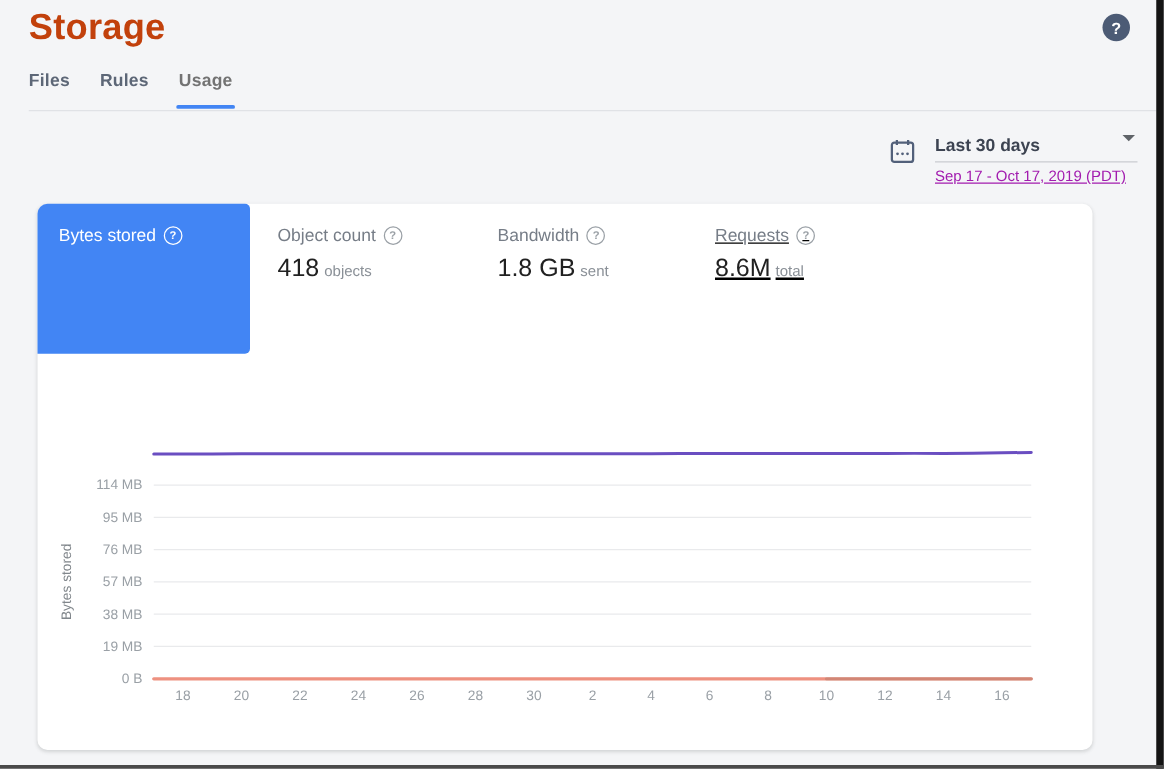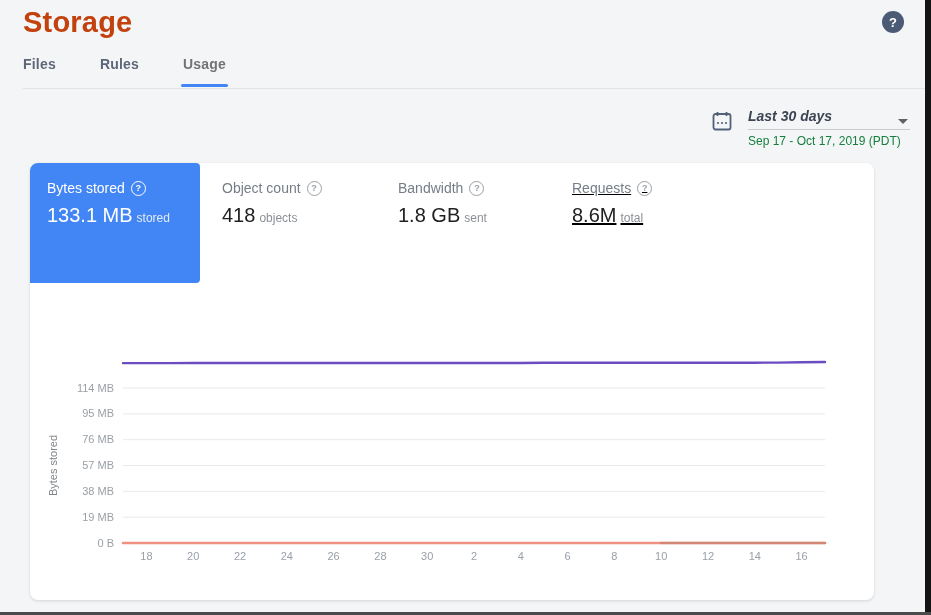--- a/index.html
+++ b/index.html
@@ -18,46 +18,46 @@
     position:absolute;left:23px;top:6px;margin:0;
     font-size:29px;font-weight:700;letter-spacing:.2px;color:#c2410c;
   }
   .help-btn{
     position:absolute;top:11px;right:27px;width:22px;height:22px;border-radius:50%;
     background:#4c5b75;color:#ffffff;display:flex;align-items:center;justify-content:center;
     font-size:13px;font-weight:700;cursor:pointer;
   }
 
   
-  .tabs{position:absolute;left:23px;top:56px;display:flex;gap:44px;height:31px;}
+  .tabs{position:absolute;left:23px;top:56px;display:flex;gap:24px;height:31px;}
   .tab{
     font-size:14px;font-weight:700;color:#5d6777;cursor:pointer;position:relative;
     padding-bottom:13px;letter-spacing:.2px;
   }
   .tab.active{color:#737373;}
   .tab.active::after{
     content:"";position:absolute;left:-2px;right:-2px;bottom:0;height:3px;
     background:#4285f4;border-radius:3px;
   }
   .tab-divider{position:absolute;left:23px;right:6px;top:88px;height:1px;background:#e0e2e6;}
 
   
   .date-widget{position:absolute;left:712px;top:108px;width:198px;cursor:pointer;}
   .cal-icon{position:absolute;left:0;top:3px;width:20px;height:20px;}
   .date-text{margin-left:36px;}
   .date-main{
-    display:flex;align-items:flex-end;justify-content:space-between;
-    padding-bottom:5px;border-bottom:1px solid #c9ccd1;font-style:italic;
+    display:flex;align-items:flex-start;justify-content:space-between;
+    padding-bottom:5px;border-bottom:1px solid #c9ccd1;
   }
   .date-label{font-size:14px;font-weight:700;color:#3c4351;}
   .caret-down{
     width:0;height:0;border-left:5px solid transparent;border-right:5px solid transparent;
     border-top:5px solid #5f6368;margin-right:2px;
   }
-  .date-detail{font-size:12px;color:#15803d;padding-top:4px;white-space:nowrap;}
+  .date-detail{font-size:12px;color:#a21caf;padding-top:4px;white-space:nowrap;text-decoration:underline;}
 
   
   .card{
     position:absolute;left:30px;top:163px;width:844px;height:437px;background:#ffffff;
     border-radius:8px;box-shadow:0 1px 3px rgba(60,64,67,.18);
   }
 
   
   .stat-selected{
     position:absolute;left:0;top:0;width:170px;height:120px;background:#4285f4;
@@ -119,23 +119,20 @@
   </div>
 </div>
 
 <div class="card">
 
   <div class="stat-selected">
     <div class="stat-inner">
       <div class="stat-label">
         <span>Bytes stored</span>
         <span class="q-icon">?</span>
-      </div>
-      <div class="stat-value">
-        <span>133.1 MB</span><span class="stat-unit">stored</span>
       </div>
     </div>
   </div>
 
   <div class="stat c2">
     <div class="stat-label">
       <span>Object count</span>
       <span class="q-icon">?</span>
     </div>
     <div class="stat-value">

